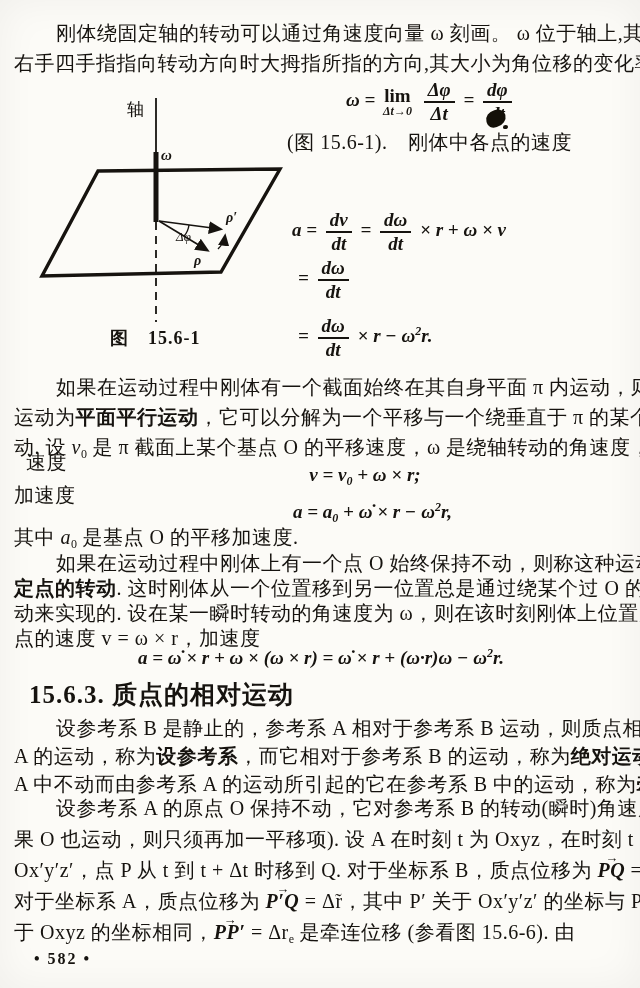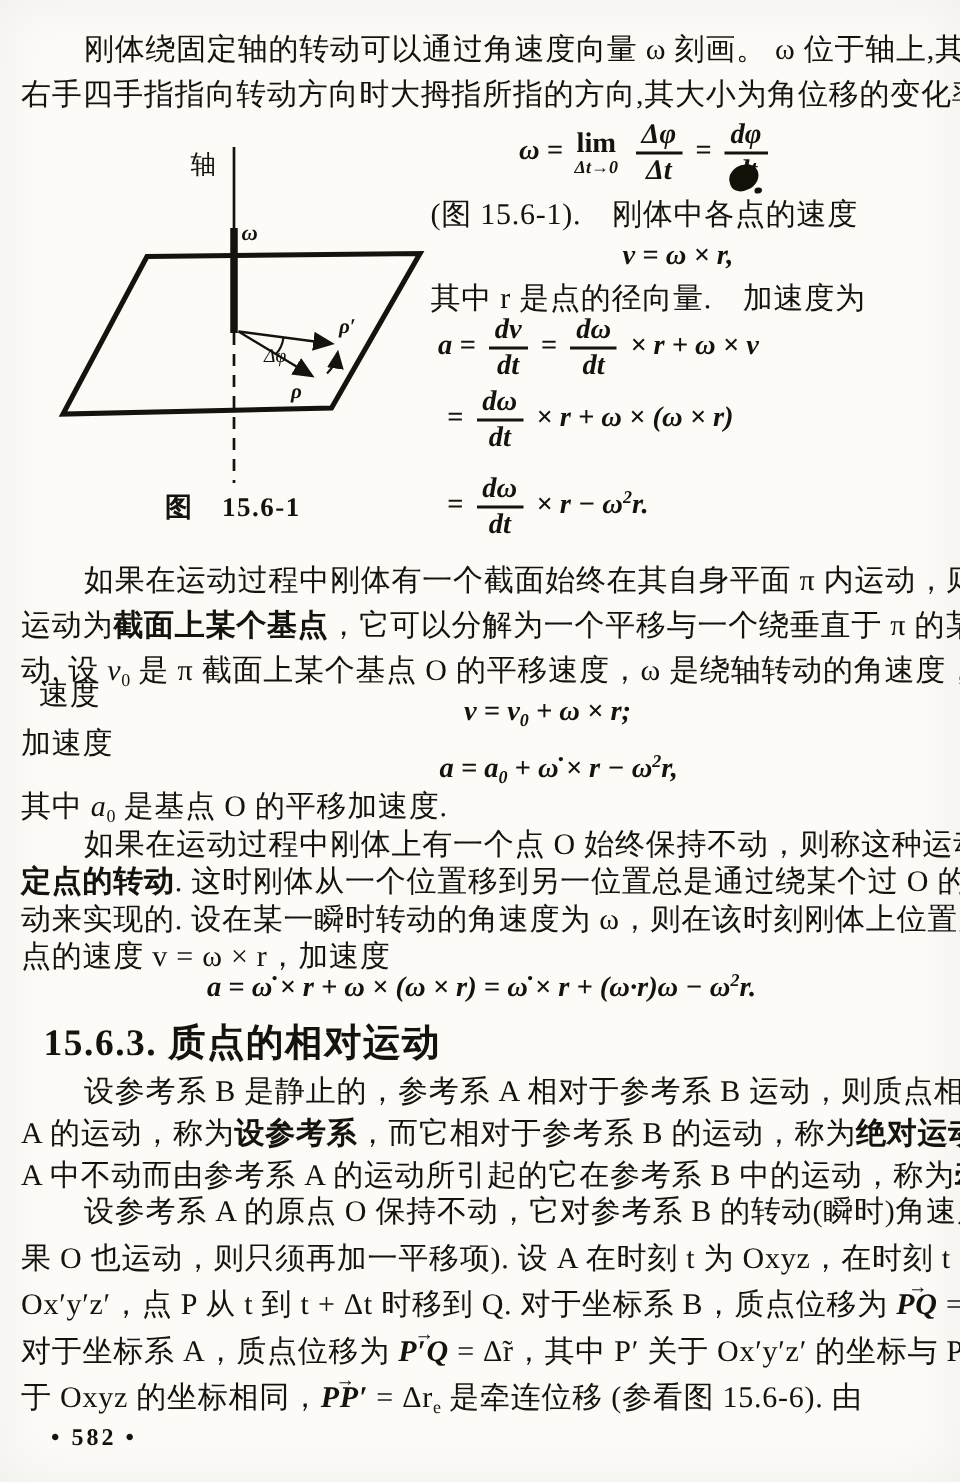--- a/index.html
+++ b/index.html
@@ -84,22 +84,20 @@
     <line x1="137" y1="131" x2="185" y2="160" stroke="#16130f" stroke-width="1.6" marker-end="url(#ah)"></line>
     <path d="M 167,135 Q 166,142 162,146" fill="none" stroke="#16130f" stroke-width="1.4"></path>
     <path d="M 196,159 Q 202,153 203,146" fill="none" stroke="#16130f" stroke-width="1.4" marker-end="url(#ah)"></path>
     <text x="204" y="132" font-size="14" font-style="italic" font-weight="bold">ρ′</text>
     <text x="172" y="175" font-size="14" font-style="italic" font-weight="bold">ρ</text>
     <text x="154" y="151" font-size="13" font-style="italic">Δφ</text>
   </svg>
   <div class="abs caption" style="left:110px;top:326px;">图　15.6-1</div>
 
   <div class="abs txt line" style="left:287px;top:129px;">(图 15.6-1).　刚体中各点的速度</div>
-  <div class="abs eq" style="left:287px;top:160px;width:330px;text-align:center;">v = ω × r,</div>
-  <div class="abs txt line" style="left:287px;top:185px;">其中 r 是点的径向量.　加速度为</div>
 
   <div class="abs eq" style="left:292px;top:210px;">
     <span>a =</span>
     <span class="frac">
       <span class="num">dv</span>
       <span class="den">dt</span>
     </span>
     <span>=</span>
     <span class="frac">
       <span class="num">dω</span>
@@ -107,35 +105,34 @@
     </span>
     <span>× r + ω × v</span>
   </div>
 
   <div class="abs eq" style="left:298px;top:258px;">
     <span>=</span>
     <span class="frac">
       <span class="num">dω</span>
       <span class="den">dt</span>
     </span>
-    <span>× r + ω × (ω × r)</span>
   </div>
 
   <div class="abs eq" style="left:298px;top:316px;">
     <span>=</span>
     <span class="frac">
       <span class="num">dω</span>
       <span class="den">dt</span>
     </span>
     <span><span class="">× r − ω</span><span class="sp">2</span><span class="">r.</span></span>
   </div>
 
   <div class="abs txt" style="top:372px;left:14px;width:614px;line-height:30px;">
     <div class="line indent">如果在运动过程中刚体有一个截面始终在其自身平面 π 内运动，则称这种</div>
-    <div class="line"><span class="">运动为</span><span class="bold">截面上某个基点</span><span class="">，它可以分解为一个平移与一个绕垂直于 π 的某个轴的转</span></div>
+    <div class="line"><span class="">运动为</span><span class="bold">平面平行运动</span><span class="">，它可以分解为一个平移与一个绕垂直于 π 的某个轴的转</span></div>
     <div class="line"><span class="">动. 设 </span><span class="math">v</span><span class="sb">0</span><span class=""> 是 π 截面上某个基点 O 的平移速度，ω 是绕轴转动的角速度，则各点的</span></div>
   </div>
   <div class="abs txt line" style="left:26px;top:449px;">速度</div>
   <div class="abs eq" style="left:245px;top:464px;width:240px;text-align:center;"><span class="">v = v</span><span class="sb">0</span><span class=""> + ω × r;</span></div>
   <div class="abs txt line" style="left:14px;top:482px;">加速度</div>
   <div class="abs eq" style="left:245px;top:500px;width:255px;text-align:center;"><span class="">a = a</span><span class="sb">0</span><span class=""> + ω̇ × r − ω</span><span class="sp">2</span><span class="">r,</span></div>
   <div class="abs txt line" style="left:14px;top:524px;"><span class="">其中 </span><span class="math">a</span><span class="sb">0</span><span class=""> 是基点 O 的平移加速度.</span></div>
 
   <div class="abs txt" style="top:551px;left:14px;width:614px;line-height:25px;">
     <div class="line indent"><span class="">如果在运动过程中刚体上有一个点 O 始终保持不动，则称这种运动为</span></div>

